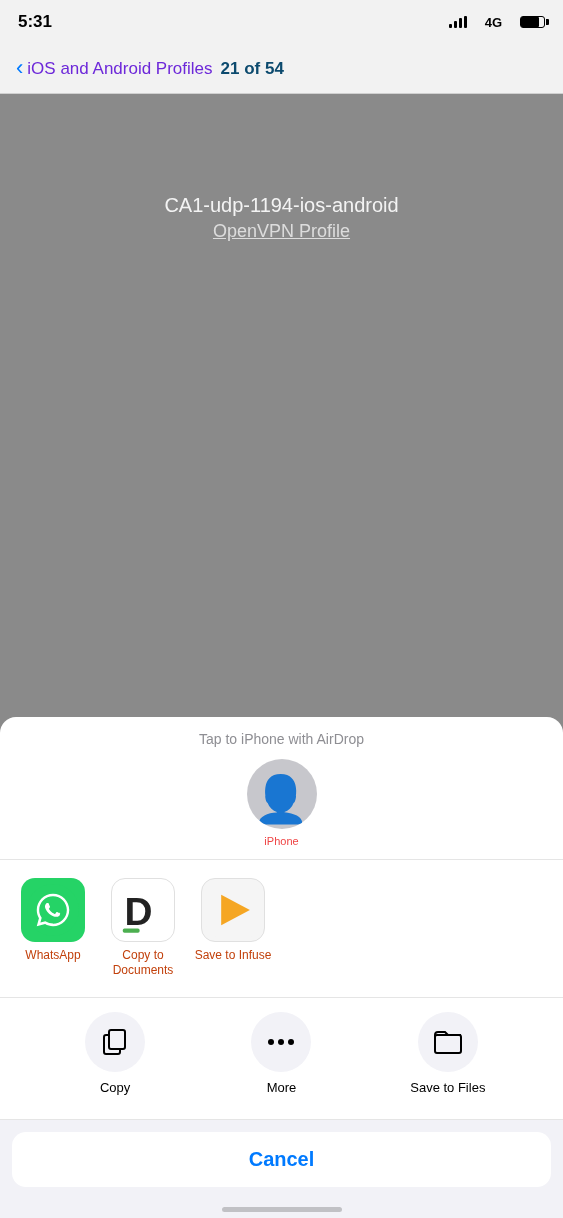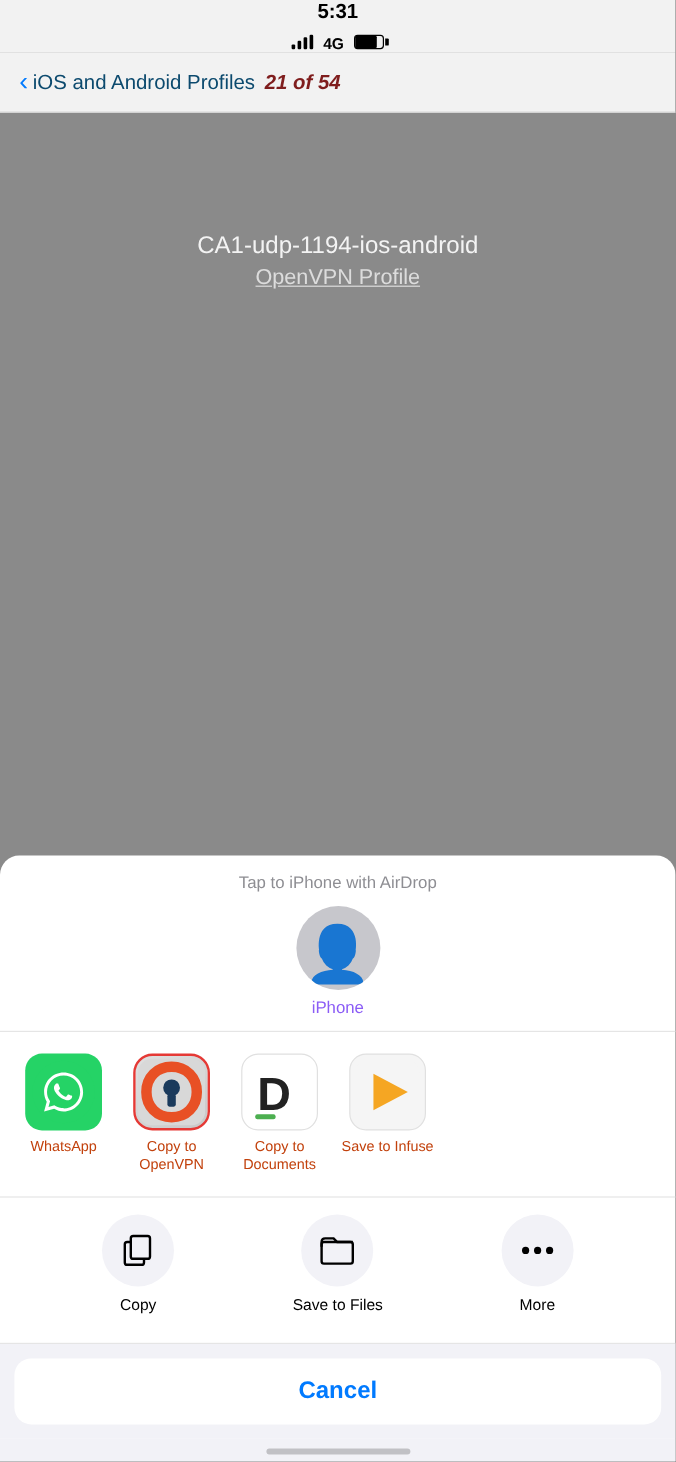--- a/index.html
+++ b/index.html
@@ -16,30 +16,30 @@
     .status-bar {
       position: absolute;
       top: 0; left: 0; right: 0;
       height: 44px;
       background: #f2f2f2;
       display: flex;
       align-items: center;
       justify-content: space-between;
       padding: 0 18px;
       z-index: 10;
-      flex-direction: column;
     }
     .status-time {
       font-size: 17px;
       font-weight: 600;
       color: #000;
     }
     .status-icons {
       display: flex;
-      gap: 8px;
+      align-items: center;
+      gap: 18px;
     }
     .signal-bars {
       display: flex;
       align-items: flex-end;
       gap: 2px;
       height: 12px;
     }
     .signal-bar {
       width: 3px;
       background: #000;
@@ -97,29 +97,28 @@
       font-size: 17px;
       gap: 4px;
       cursor: pointer;
     }
     .nav-back-chevron {
       font-size: 22px;
       line-height: 1;
       margin-top: -2px;
     }
     .nav-title-text {
+      color: #6d28d9;
+      font-size: 17px;
+    }
+    .nav-counter {
       color: #0c4a6e;
-      font-size: 17px;
-    }
-    .nav-counter {
-      color: #7f1d1d;
       font-size: 17px;
       font-weight: 600;
       margin-left: 8px;
-      font-style: italic;
     }
 
     
     .bg-content {
       position: absolute;
       top: 94px;
       left: 0; right: 0;
       bottom: 0;
       background: #8a8a8a;
       display: flex;
@@ -179,22 +178,22 @@
       justify-content: center;
       overflow: hidden;
     }
     .avatar-icon {
       font-size: 46px;
       color: #8e8e93;
       line-height: 1;
       margin-top: 10px;
     }
     .avatar-name {
-      font-size: 14px;
-      color: #8b5cf6;
+      font-size: 11px;
+      color: #ef4444;
     }
 
     
     .apps-section {
       padding: 14px 0 14px;
       border-bottom: 1px solid #e5e5e5;
       overflow-x: auto;
       overflow-y: hidden;
     }
     .apps-row {
@@ -372,33 +371,20 @@
         <div class="app-icon whatsapp-icon">
           <svg viewBox="0 0 64 64" width="52" height="52">
             <circle cx="32" cy="32" r="32" fill="#25d366"></circle>
             <path d="M32 12C21 12 12 21 12 32c0 3.6 1 7 2.7 10L12 52l10.3-2.7C25 51 28.5 52 32 52c11 0 20-9 20-20S43 12 32 12zm0 36.5c-3.2 0-6.2-.9-8.8-2.4l-.6-.4-6.1 1.6 1.6-5.9-.4-.6C15.8 38.2 15 35.2 15 32c0-9.4 7.6-17 17-17s17 7.6 17 17-7.6 17-17 17z" fill="#fff"></path>
             <path d="M40.5 36.2c-.5-.2-2.9-1.4-3.3-1.6-.4-.2-.7-.2-1 .2-.3.4-1.2 1.6-1.4 1.9-.3.3-.5.3-1 .1-.5-.2-2.1-.8-4-2.5-1.5-1.3-2.5-3-2.8-3.4-.3-.5 0-.7.2-.9.2-.2.5-.5.7-.8.2-.3.3-.5.4-.8.1-.3 0-.6-.1-.8-.2-.2-1-2.5-1.4-3.4-.4-.9-.7-.8-1-.8h-.9c-.3 0-.8.1-1.2.6-.4.5-1.6 1.6-1.6 3.8s1.6 4.4 1.8 4.7c.2.3 3.2 4.9 7.7 6.8 1.1.5 1.9.7 2.6.9 1.1.3 2.1.3 2.9.2.9-.1 2.9-1.2 3.3-2.3.4-1.1.4-2.1.3-2.3-.1-.3-.4-.4-.9-.6z" fill="#fff"></path>
           </svg>
         </div>
         <span class="app-name">WhatsApp</span>
       </div>
 
-      <div class="app-item selected">
-        <div class="app-icon openvpn-icon" style="border: 2.5px solid #e53935; border-radius: 16px;">
-          <svg viewBox="0 0 64 64" width="56" height="56">
-            <rect width="64" height="64" rx="14" fill="#d8d8d8"></rect>
-
-            <path d="M32 8 C18 8 8 18 8 32 C8 46 18 56 32 56 C46 56 56 46 56 32 C56 18 46 8 32 8Z" fill="none" stroke="#e85025" stroke-width="10"></path>
-
-            <circle cx="32" cy="28" r="8" fill="#1a3a5c"></circle>
-            <rect x="28" y="34" width="8" height="12" rx="2" fill="#1a3a5c"></rect>
-          </svg>
-        </div>
-        <span class="app-name">Copy to OpenVPN</span>
-      </div>
 
       <div class="app-item">
         <div class="app-icon documents-icon" style="background:#fff; border: 1px solid #e0e0e0;">
           <svg viewBox="0 0 64 64" width="54" height="54">
             <rect width="64" height="64" rx="14" fill="#fff"></rect>
 
             <text x="10" y="50" font-size="46" font-weight="900" fill="#222" font-family="Arial">D</text>
 
             <rect x="8" y="54" width="20" height="5" rx="2" fill="#4caf50"></rect>
           </svg>
@@ -424,43 +410,43 @@
     <div class="actions-row">
 
       <div class="action-item">
         <div class="action-circle">
           <svg viewBox="0 0 30 30" width="30" height="30">
             <rect x="4" y="8" width="16" height="19" rx="2" fill="none" stroke="#000" stroke-width="2"></rect>
             <rect x="9" y="3" width="16" height="19" rx="2" fill="#f2f2f7" stroke="#000" stroke-width="2"></rect>
           </svg>
         </div>
         <span class="action-name">Copy</span>
-      </div>
-
-      <div class="action-item">
-        <div class="action-circle">
-          <svg viewBox="0 0 30 30" width="30" height="30">
-            <rect x="2" y="8" width="26" height="18" rx="2" fill="none" stroke="#000" stroke-width="2"></rect>
-            <path d="M2 12 L2 8 Q2 5 5 5 L12 5 L15 8 L28 8 Q28 8 28 8" fill="none" stroke="#000" stroke-width="2"></path>
-          </svg>
-        </div>
-        <span class="action-name">Save to Files</span>
       </div>
 
       <div class="action-item">
         <div class="action-circle">
           <svg viewBox="0 0 30 30" width="30" height="30">
             <circle cx="5" cy="15" r="3" fill="#000"></circle>
             <circle cx="15" cy="15" r="3" fill="#000"></circle>
             <circle cx="25" cy="15" r="3" fill="#000"></circle>
           </svg>
         </div>
         <span class="action-name">More</span>
       </div>
 
+      <div class="action-item">
+        <div class="action-circle">
+          <svg viewBox="0 0 30 30" width="30" height="30">
+            <rect x="2" y="8" width="26" height="18" rx="2" fill="none" stroke="#000" stroke-width="2"></rect>
+            <path d="M2 12 L2 8 Q2 5 5 5 L12 5 L15 8 L28 8 Q28 8 28 8" fill="none" stroke="#000" stroke-width="2"></path>
+          </svg>
+        </div>
+        <span class="action-name">Save to Files</span>
+      </div>
+
     </div>
   </div>
 
   <div class="cancel-section">
     <button class="cancel-btn">Cancel</button>
   </div>
 
   <div class="home-indicator">
     <div class="home-bar"></div>
   </div>

